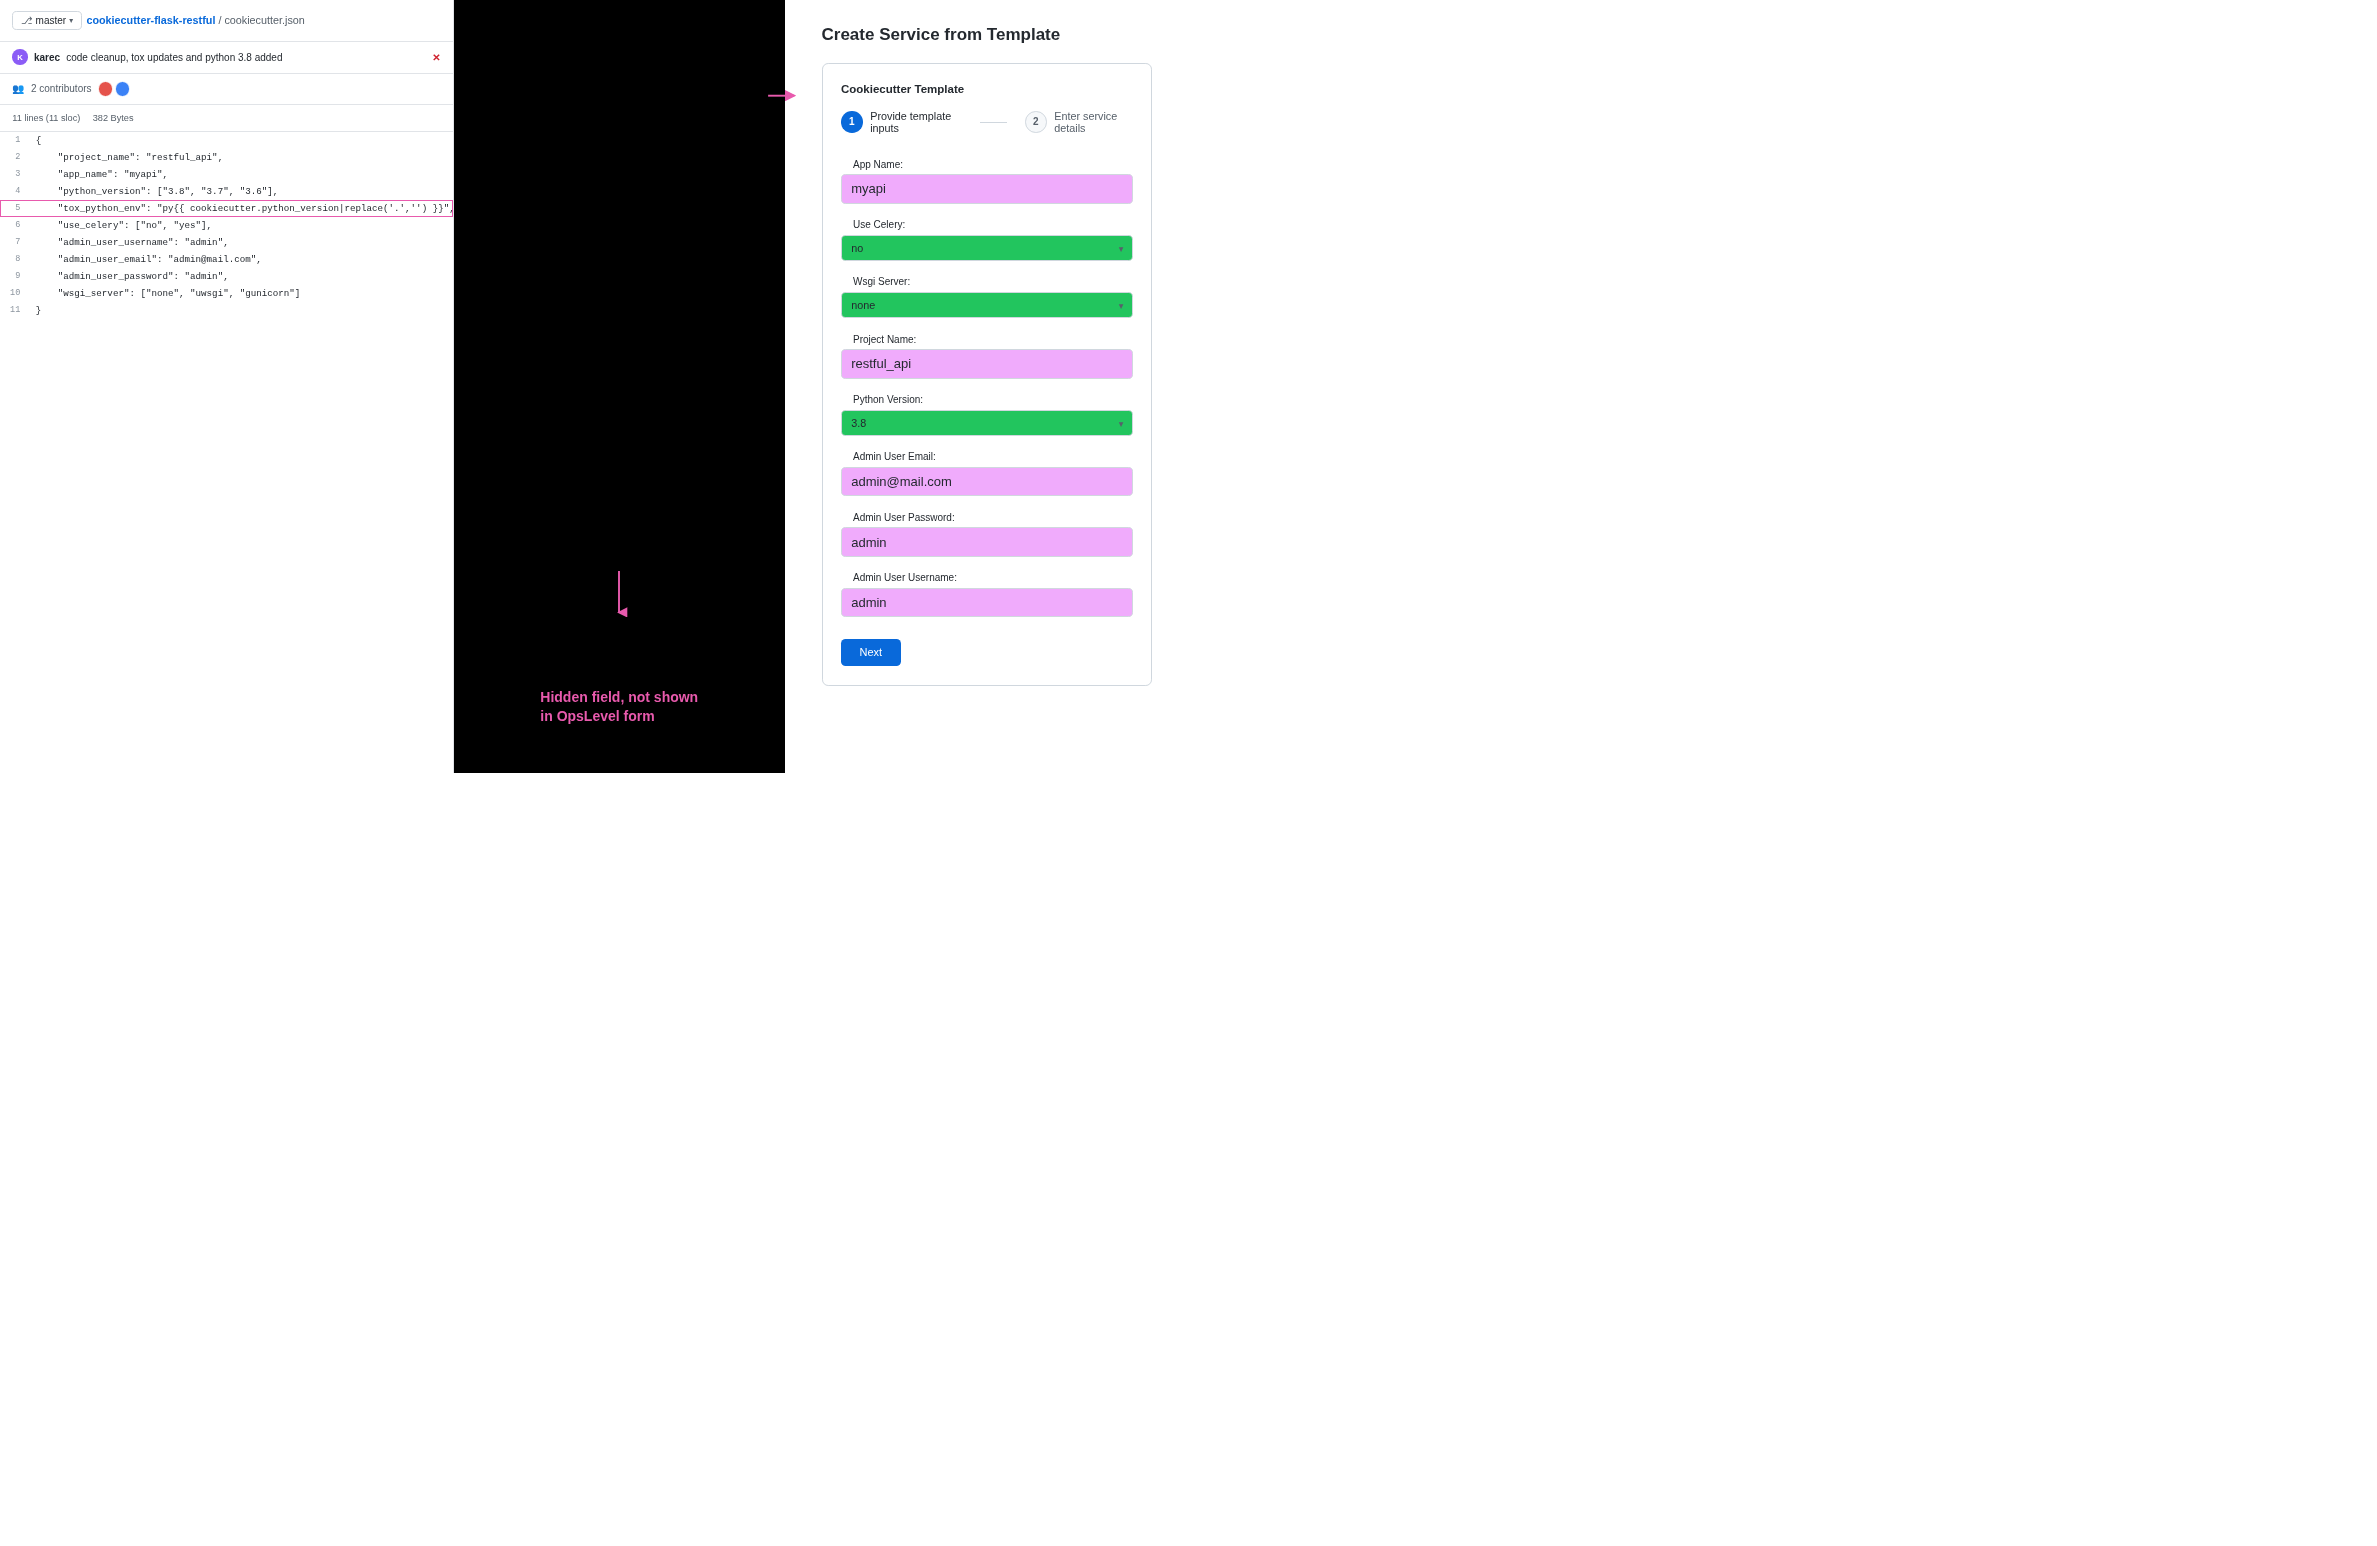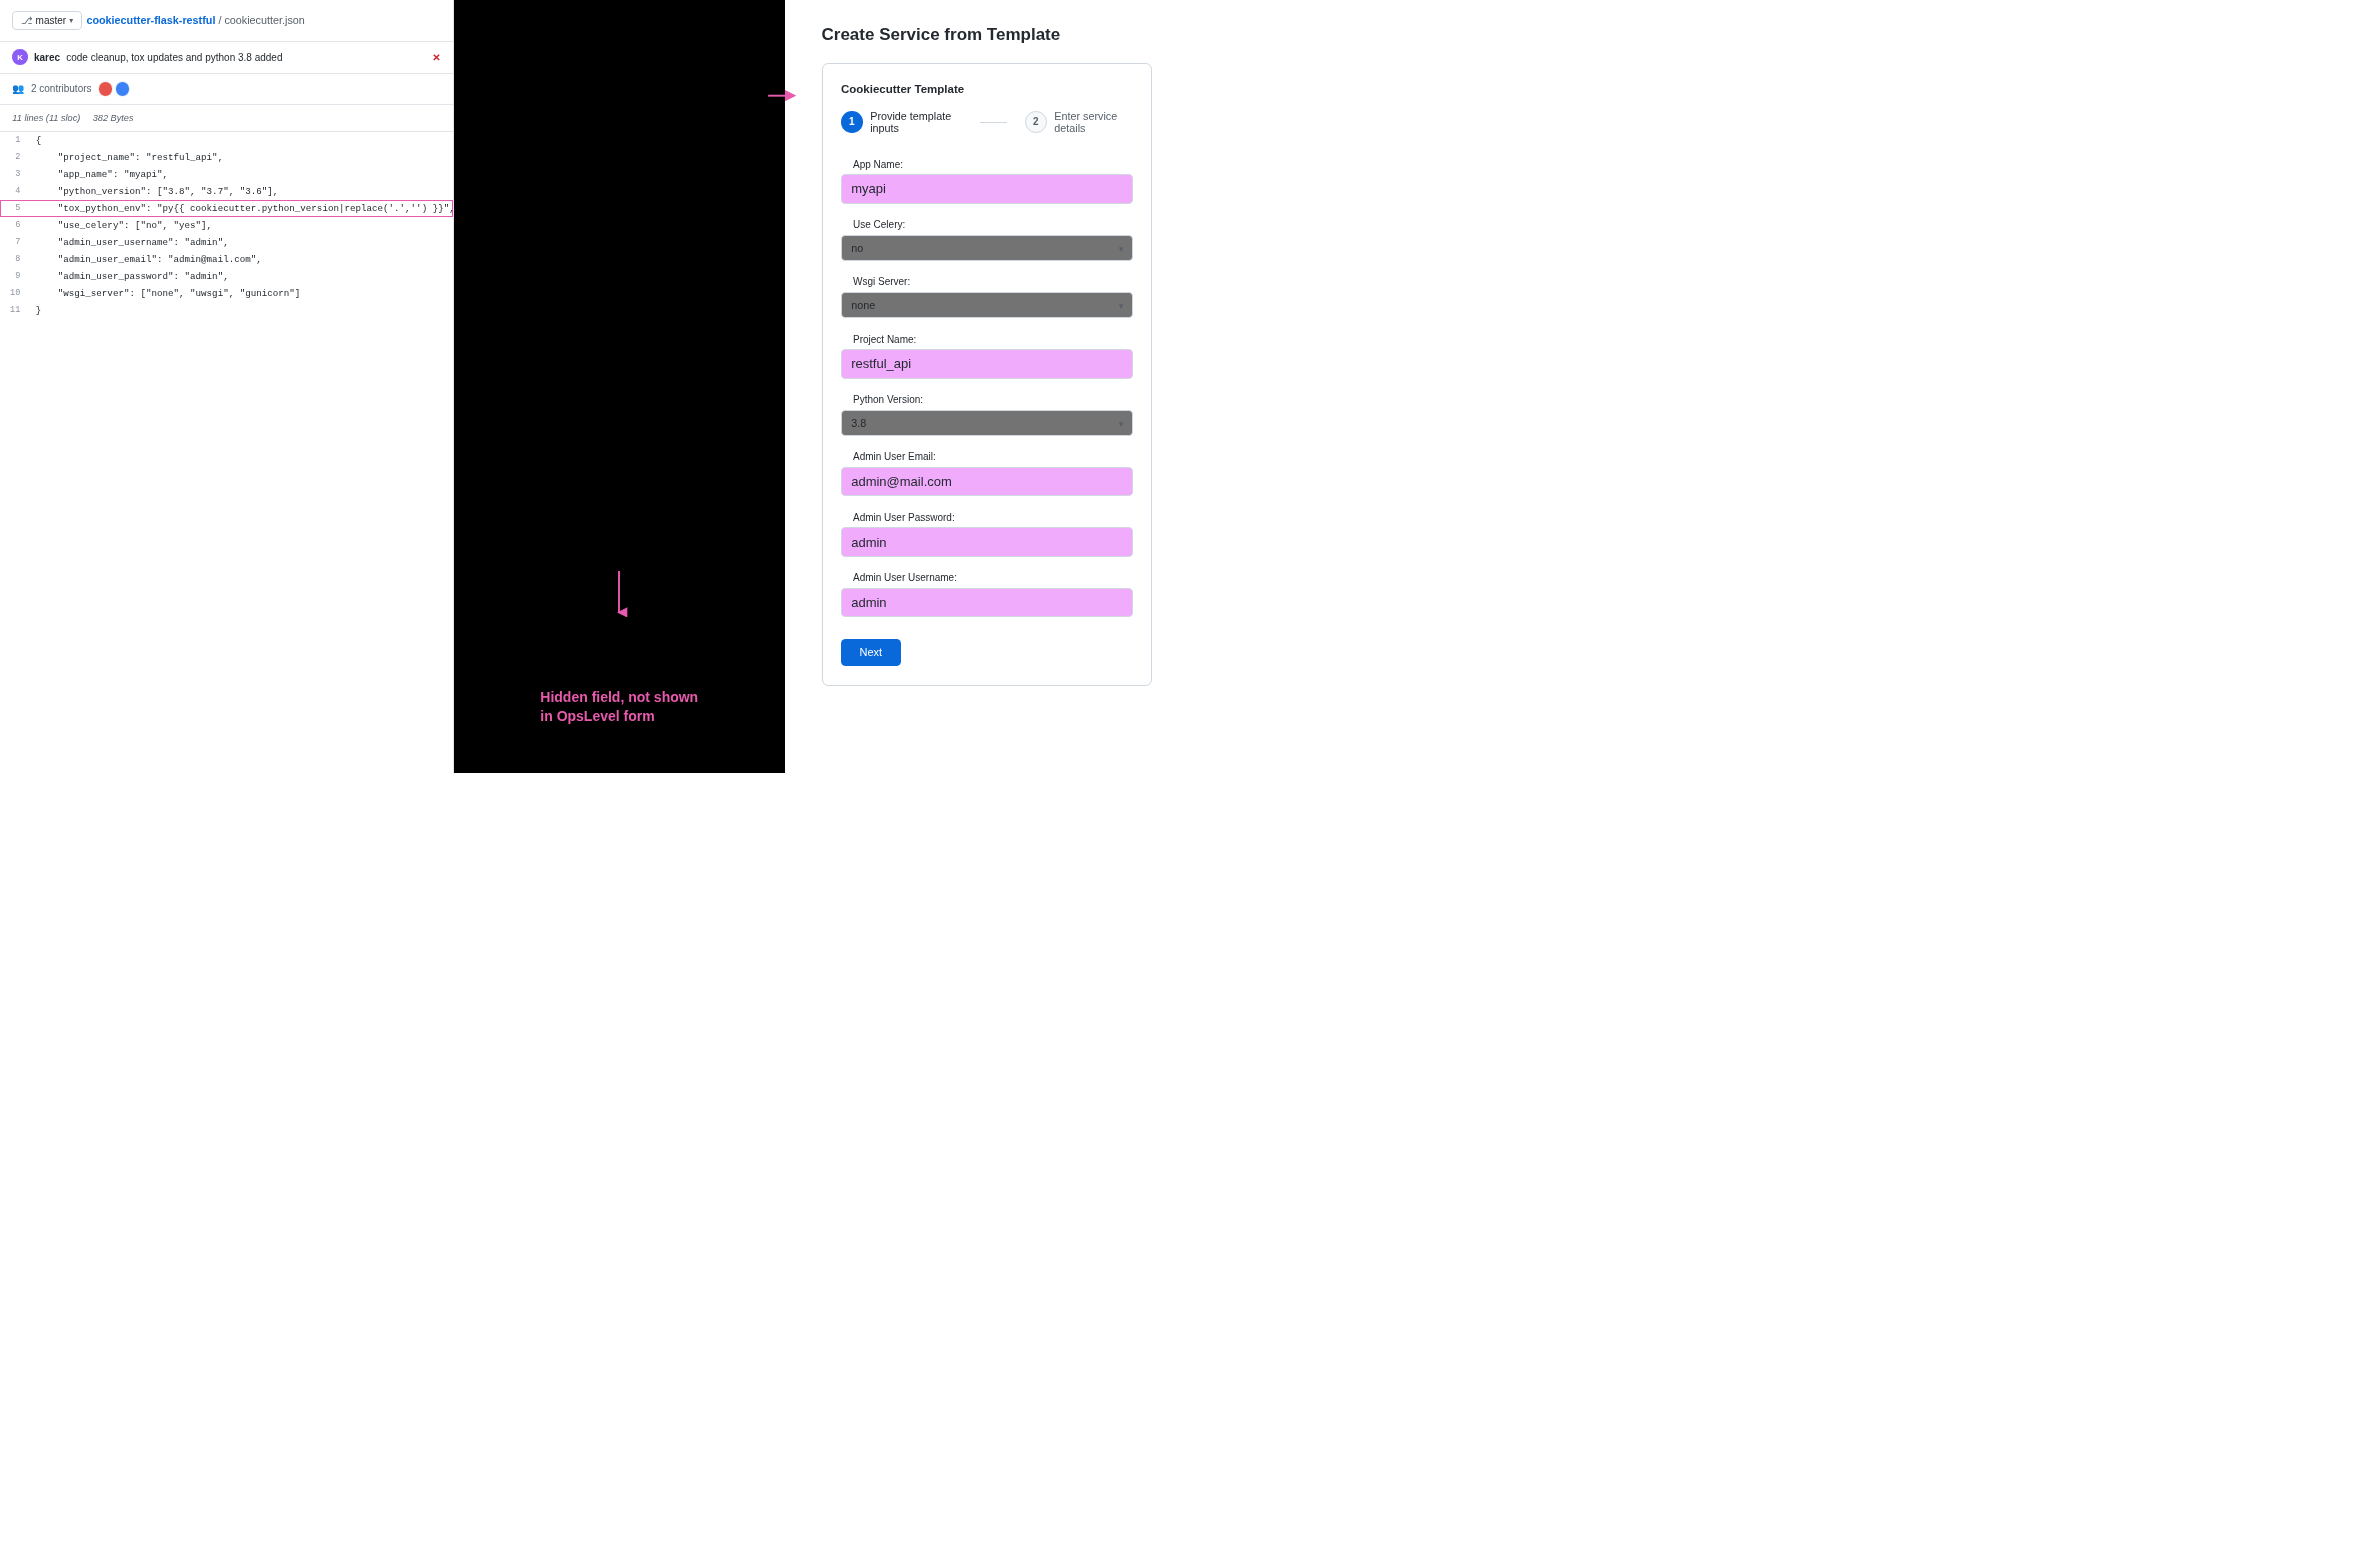--- a/index.html
+++ b/index.html
@@ -121,21 +121,20 @@
     .contrib-avatar.a2 { background: #3b82f6; }
 
     .file-meta {
       padding: 7.7px 12.3px;
       border-bottom: 0.8px solid #e1e4e8;
       display: flex;
       align-items: center;
       gap: 12.3px;
       font-size: 9.2px;
       color: #57606a;
-      font-style: italic;
     }
 
     
     .code-area {
       background: #fff;
       font-family: 'SFMono-Regular', Consolas, 'Liberation Mono', Menlo, monospace;
       font-size: 9.2px;
       line-height: 1.6;
       overflow: hidden;
     }
@@ -294,21 +293,21 @@
     .form-select-wrapper {
       position: relative;
     }
     .form-select {
       width: 100%;
       padding: 6.2px 28px 6.2px 9.2px;
       border: 0.8px solid #d0d7de;
       border-radius: 4.6px;
       font-size: 10.8px;
       color: #24292f;
-      background: #737373;
+      background: #22c55e;
       appearance: none;
       cursor: pointer;
       outline: none;
     }
     .select-chevron {
       position: absolute;
       right: 9.2px;
       top: 50%;
       transform: translateY(-50%);
       color: #57606a;

